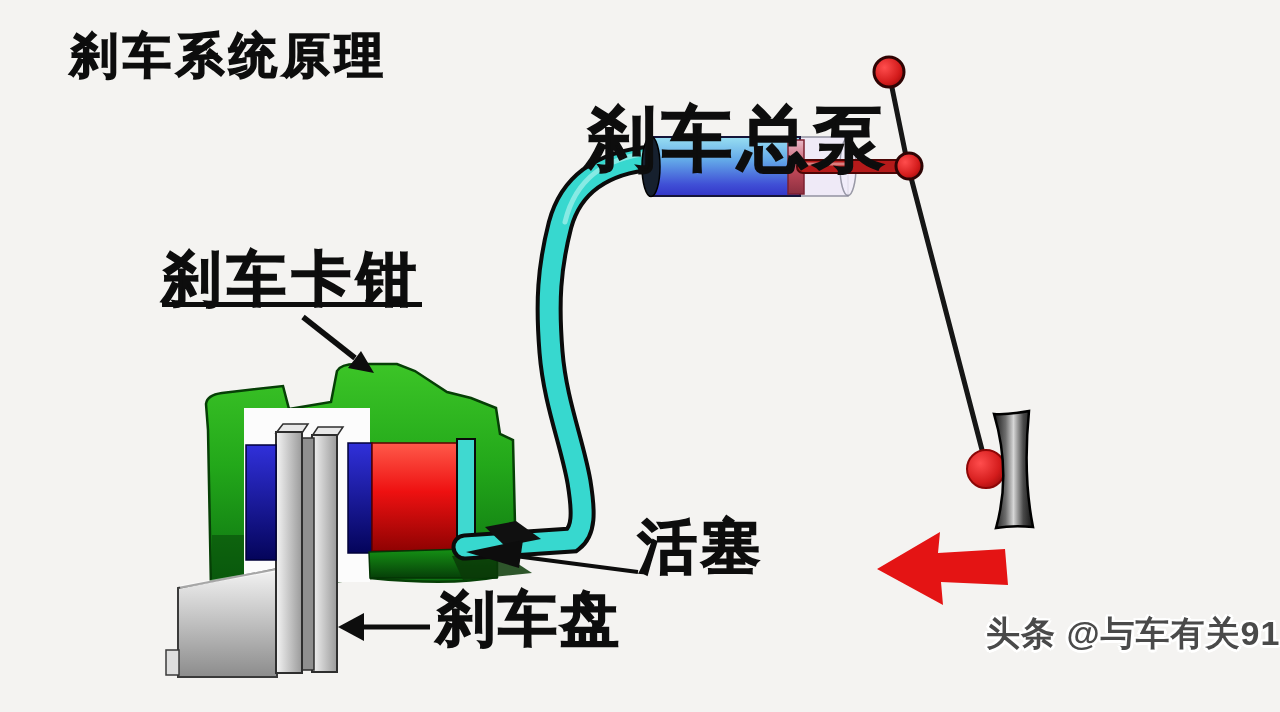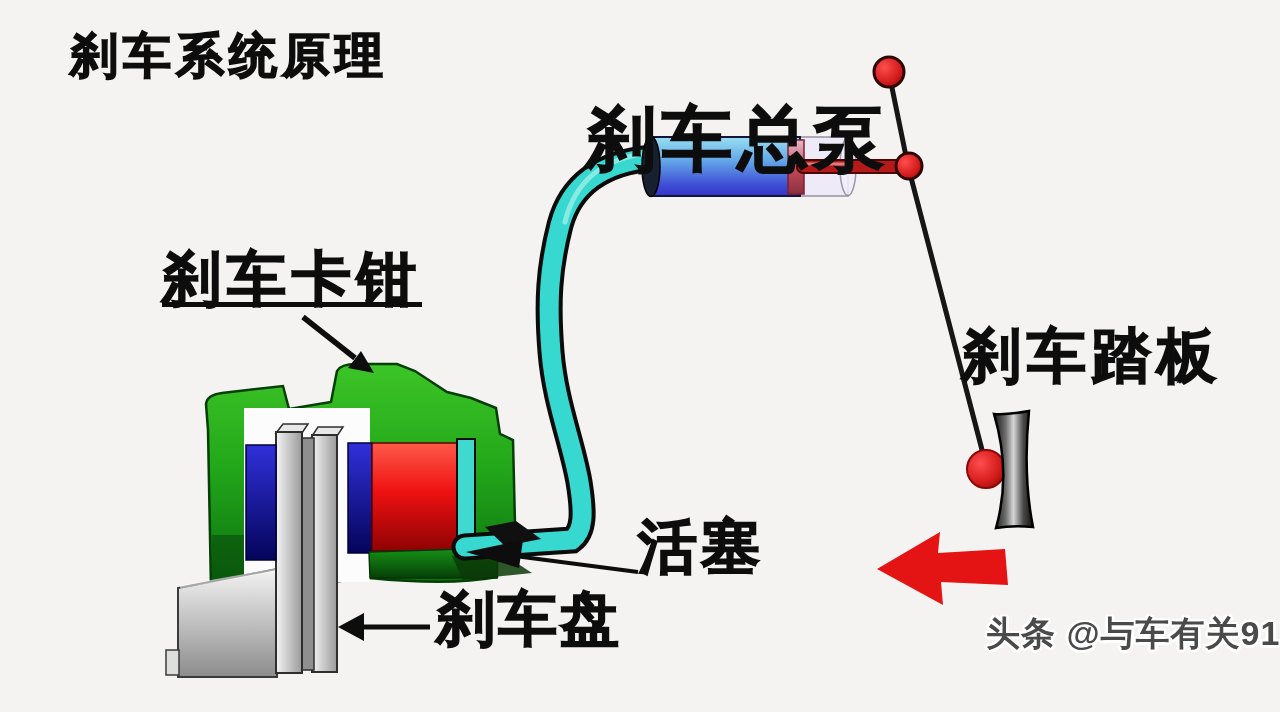--- a/index.html
+++ b/index.html
@@ -167,18 +167,17 @@
 
     <path d="M994,414 C1006,415 1018,413 1029,411 C1025,452 1026,492 1033,527
          C1021,526 1008,526 996,528 C1007,489 1005,451 994,414 Z" fill="url(#gradPedal)" stroke="#000" stroke-width="2.5"></path>
 
     <polygon points="877,569 940,532 938,553 1005,549 1008,585 941,582 943,605" fill="var(--arrow-red,#e41414)"></polygon>
   </svg>
 
   <div class="lbl lbl-title">刹车系统原理</div>
   <div class="lbl lbl-master">刹车总泵</div>
   <div class="lbl lbl-caliper">刹车卡钳</div>
-  <div class="lbl lbl-pedal">刹车踏板</div>
   <div class="lbl lbl-piston">活塞</div>
   <div class="lbl lbl-disc">刹车盘</div>
   <div class="watermark">头条 @与车有关91</div>
 
 </div>
 
 </body></html>

